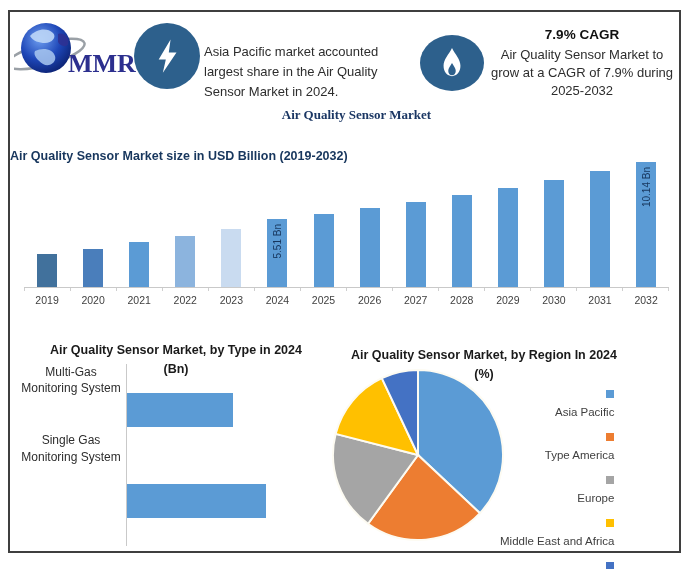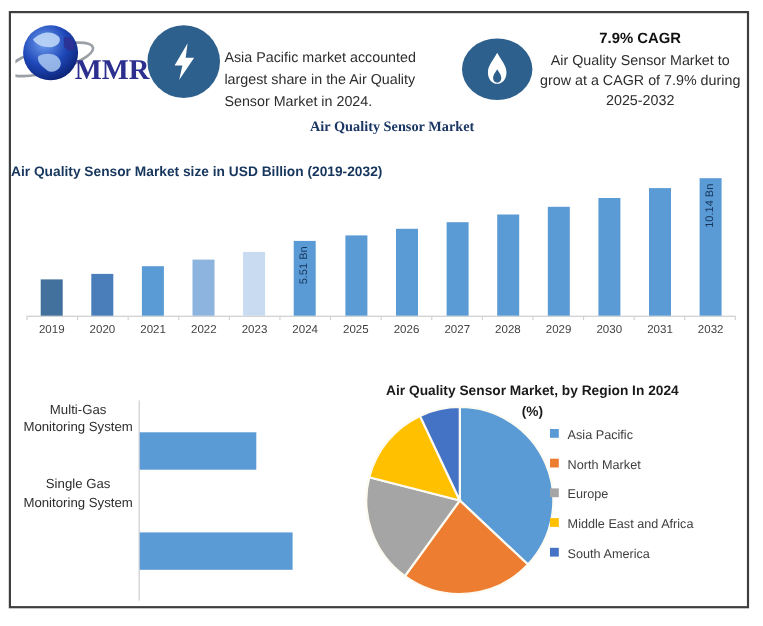--- a/index.html
+++ b/index.html
@@ -65,21 +65,21 @@
   .bt-plot { flex:1; border-left:1px solid #c9c9c9; display:flex; flex-direction:column; justify-content:space-around; }
   .bt-bar { height:34px; }
 
   
   .br-title {
     left:336px; top:321px; width:276px; text-align:center;
     font-weight:bold; font-size:12.5px; color:#1a1a1a; line-height:1.55;
   }
   .pie-svg { left:321px; top:356px; }
   .legend { left:490px; top:378px; display:flex; flex-direction:column; gap:15px; }
-  .leg-item { display:flex; align-items:flex-start; gap:8px; }
+  .leg-item { display:flex; align-items:flex-end; gap:8px;flex-direction:column; }
   .leg-swatch { width:8px; height:8px; flex:0 0 auto; }
   .leg-lab { font-size:11.5px; color:#3f3f3f; white-space:nowrap; }
 </style>
 </head>
 <body>
 
 <div class="frame">
 
   <div class="logo-wrap">
     <svg width="128" height="66" viewBox="0 0 128 66">
@@ -198,20 +198,21 @@
         <div class="x-lab">2026</div>
         <div class="x-lab">2027</div>
         <div class="x-lab">2028</div>
         <div class="x-lab">2029</div>
         <div class="x-lab">2030</div>
         <div class="x-lab">2031</div>
         <div class="x-lab">2032</div>
       </div>
   </div>
 
+  <h3 class="bt-title">Air Quality Sensor Market, by Type in 2024 (Bn)</h3>
   <div class="bt-chart">
     <div class="bt-labels">
         <div class="bt-lab">Multi-Gas Monitoring System</div>
         <div class="bt-lab">Single Gas Monitoring System</div>
       </div>
     <div class="bt-plot">
         <div class="bt-bar" style="width: 106px; background: rgb(91, 155, 213);"></div>
         <div class="bt-bar" style="width: 139px; background: rgb(91, 155, 213);"></div>
       </div>
   </div>
@@ -224,21 +225,21 @@
       <path d="M87,87 L4.67,65.86 A85,85 0 0 1 50.81,10.09 Z" fill="#FFC000" stroke="#FDFBF2" stroke-width="2"></path>
       <path d="M87,87 L50.81,10.09 A85,85 0 0 1 87.00,2.00 Z" fill="#4472C4" stroke="#FDFBF2" stroke-width="2"></path>
     </svg>
   <div class="legend">
       <div class="leg-item">
         <span class="leg-swatch" style="background: rgb(91, 155, 213);"></span>
         <span class="leg-lab">Asia Pacific</span>
       </div>
       <div class="leg-item">
         <span class="leg-swatch" style="background: rgb(237, 125, 49);"></span>
-        <span class="leg-lab">North Market</span>
+        <span class="leg-lab">Type America</span>
       </div>
       <div class="leg-item">
         <span class="leg-swatch" style="background: rgb(165, 165, 165);"></span>
         <span class="leg-lab">Europe</span>
       </div>
       <div class="leg-item">
         <span class="leg-swatch" style="background: rgb(255, 192, 0);"></span>
         <span class="leg-lab">Middle East and Africa</span>
       </div>
       <div class="leg-item">

